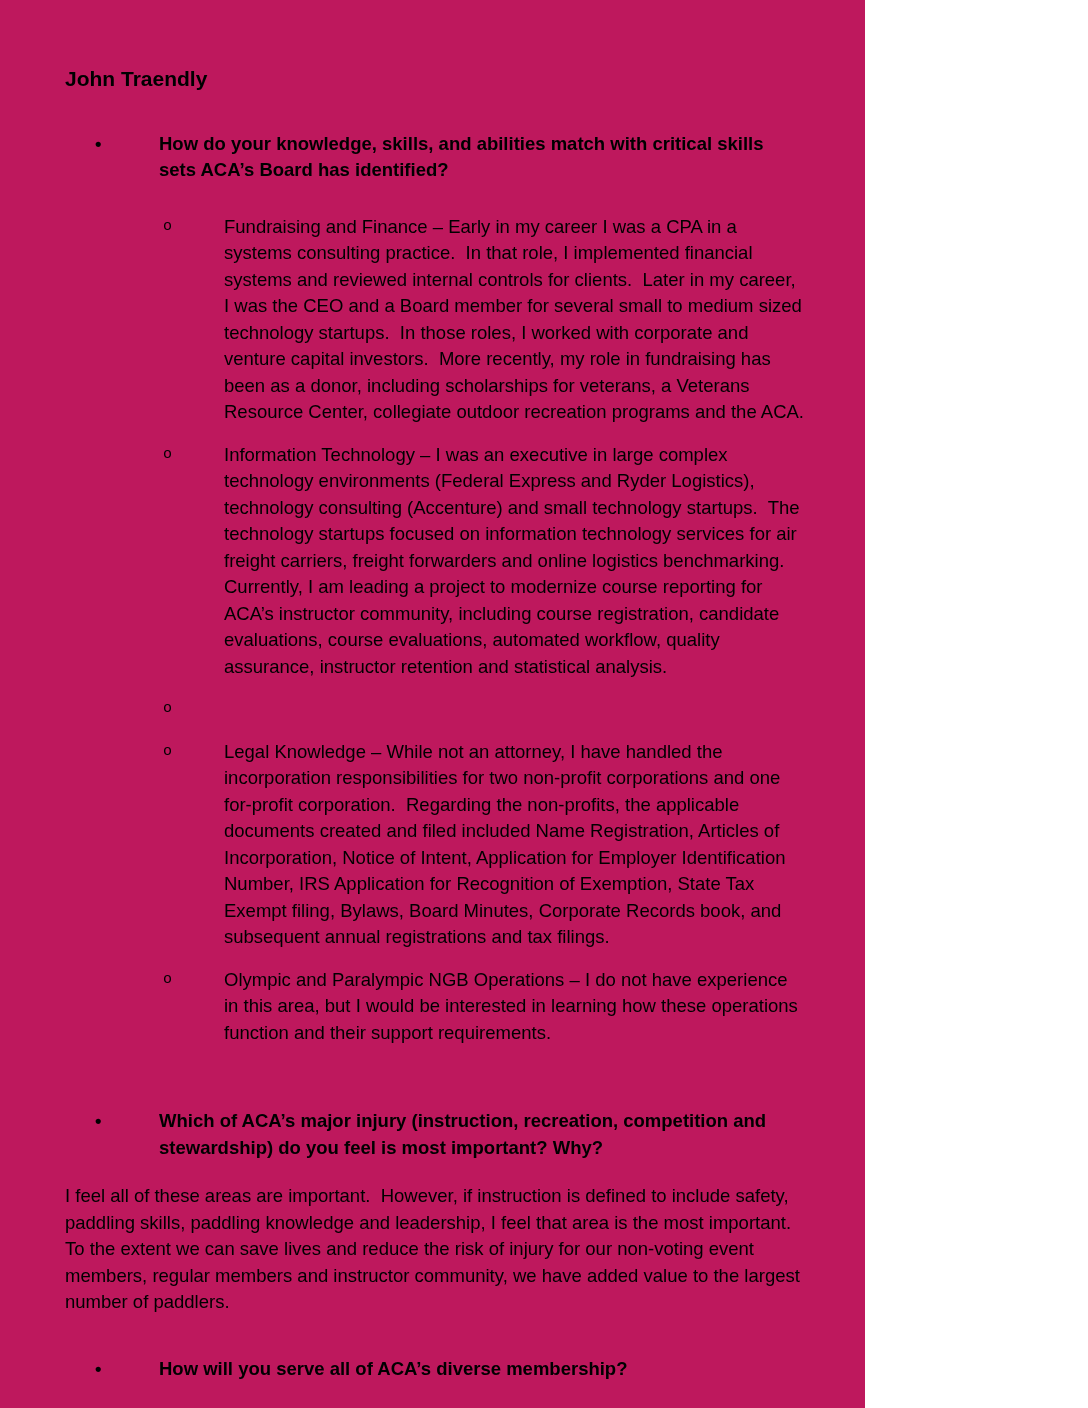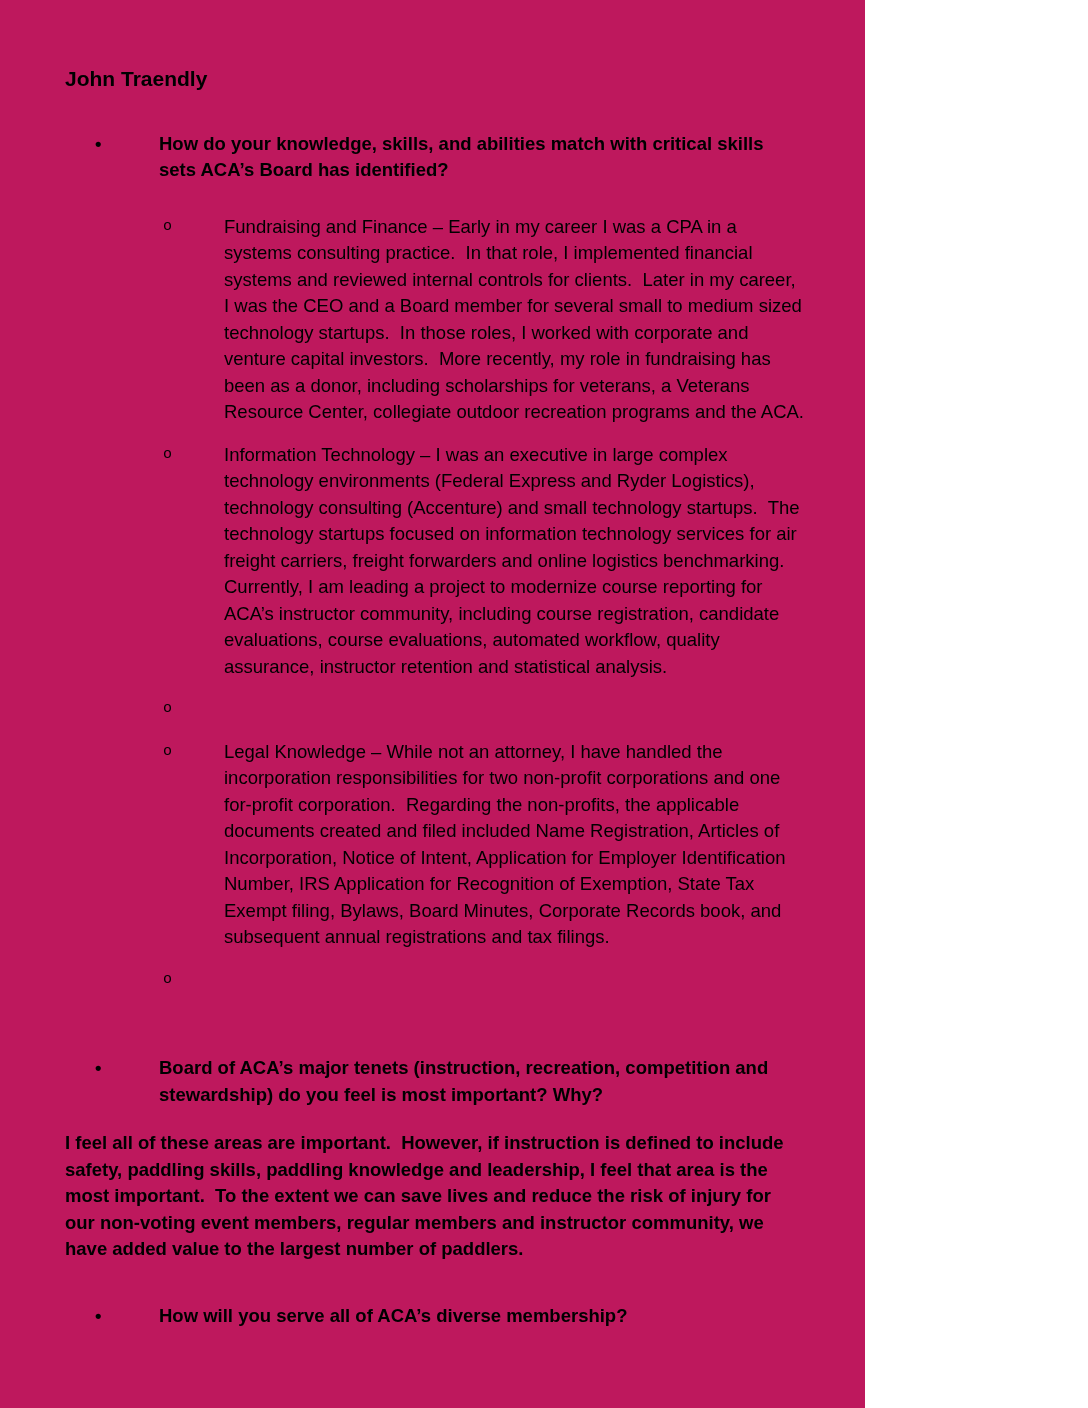--- a/index.html
+++ b/index.html
@@ -50,21 +50,21 @@
     flex: 1 1 auto;
   }
   .q1 { margin-bottom: 30px; }
   .sub-item { margin-bottom: 16px; }
   .sub-item:last-child { margin-bottom: 0; }
   .q2 { margin-top: 62px; margin-bottom: 22px; }
   .q3 { margin-top: 40px; margin-bottom: 22px; }
   .answer-para {
     margin: 0 0 20px 0;
   }
-  .answer-2 { margin-bottom: 0; font-weight: bold; }
+  .answer-2 { margin-bottom: 0; }
   .answer-3 { margin-bottom: 0; }
 </style>
 </head>
 <body>
 
 <div class="doc-page">
 
   <h1 class="doc-title doc-text">John Traendly</h1>
 
   <div class="bullet-row level1 q1">
@@ -86,25 +86,26 @@
     <span class="marker">o</span>
   </div>
 
   <div class="bullet-row level2 sub-item">
     <span class="marker">o</span>
     <span class="text doc-text">Legal Knowledge – While not an attorney, I have handled the incorporation responsibilities for two non-profit corporations and one for-profit corporation.  Regarding the non-profits, the applicable documents created and filed included Name Registration, Articles of Incorporation, Notice of Intent, Application for Employer Identification Number, IRS Application for Recognition of Exemption, State Tax Exempt filing, Bylaws, Board Minutes, Corporate Records book, and subsequent annual registrations and tax filings.</span>
   </div>
 
   <div class="bullet-row level2 sub-item">
     <span class="marker">o</span>
+    <span class="text doc-text">Olympic and Paralympic NGB Operations – I do not have experience in this area, but I would be interested in learning how these operations function and their support requirements.</span>
   </div>
 
   <div class="bullet-row level1 q2">
     <span class="marker">•</span>
-    <span class="text doc-text">Board of ACA’s major tenets (instruction, recreation, competition and stewardship) do you feel is most important? Why?</span>
+    <span class="text doc-text">Which of ACA’s major injury (instruction, recreation, competition and stewardship) do you feel is most important? Why?</span>
   </div>
 
   <p class="answer-para answer-2 doc-text">I feel all of these areas are important.  However, if instruction is defined to include safety, paddling skills, paddling knowledge and leadership, I feel that area is the most important.  To the extent we can save lives and reduce the risk of injury for our non-voting event members, regular members and instructor community, we have added value to the largest number of paddlers.</p>
 
   <div class="bullet-row level1 q3">
     <span class="marker">•</span>
     <span class="text doc-text">How will you serve all of ACA’s diverse membership?</span>
   </div>
 
 

